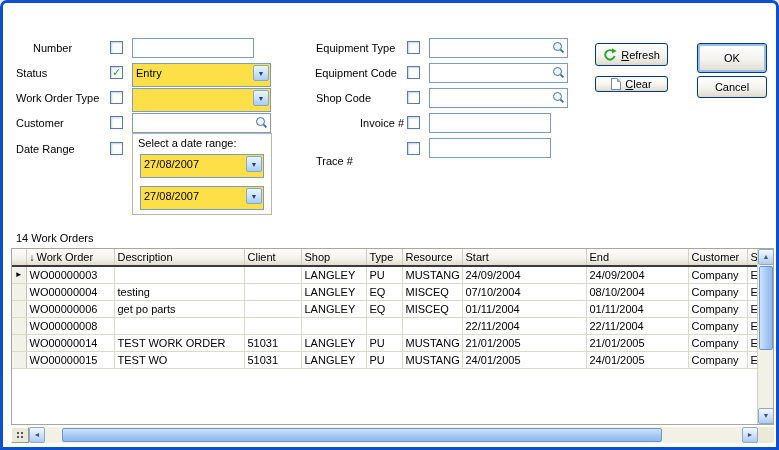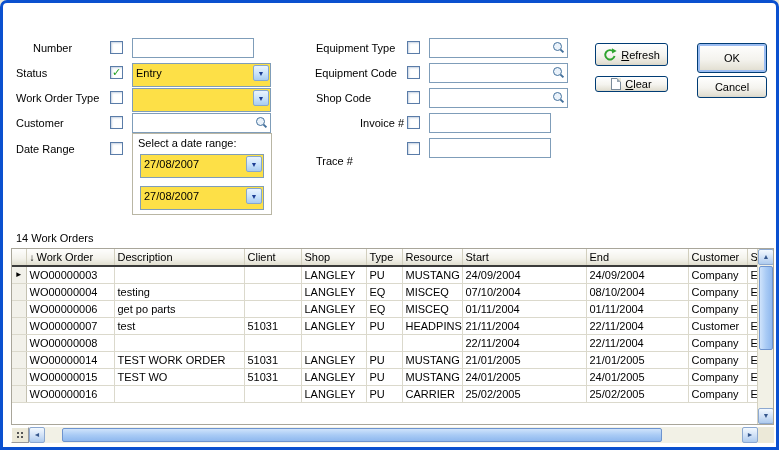--- a/index.html
+++ b/index.html
@@ -254,33 +254,20 @@
             <td>LANGLEY</td>
             <td>EQ</td>
             <td>MISCEQ</td>
             <td>01/11/2004</td>
             <td>01/11/2004</td>
             <td>Company</td>
             <td>E</td>
           </tr>
           <tr>
             <td class="selcell"></td>
-            <td>WO00000007</td>
-            <td>test</td>
-            <td>51031</td>
-            <td>LANGLEY</td>
-            <td>PU</td>
-            <td>HEADPINS</td>
-            <td>21/11/2004</td>
-            <td>22/11/2004</td>
-            <td>Customer</td>
-            <td>E</td>
-          </tr>
-          <tr>
-            <td class="selcell"></td>
             <td>WO00000008</td>
             <td></td>
             <td></td>
             <td></td>
             <td></td>
             <td></td>
             <td>22/11/2004</td>
             <td>22/11/2004</td>
             <td>Company</td>
             <td>E</td>
@@ -301,33 +288,20 @@
           <tr>
             <td class="selcell"></td>
             <td>WO00000015</td>
             <td>TEST WO</td>
             <td>51031</td>
             <td>LANGLEY</td>
             <td>PU</td>
             <td>MUSTANG</td>
             <td>24/01/2005</td>
             <td>24/01/2005</td>
-            <td>Company</td>
-            <td>E</td>
-          </tr>
-          <tr>
-            <td class="selcell"></td>
-            <td>WO00000016</td>
-            <td></td>
-            <td></td>
-            <td>LANGLEY</td>
-            <td>PU</td>
-            <td>CARRIER</td>
-            <td>25/02/2005</td>
-            <td>25/02/2005</td>
             <td>Company</td>
             <td>E</td>
           </tr>
         </tbody>
     </table>
 
     <div class="vscroll">
       <div class="sbtn" style="left:0; top:0;">▲</div>
       <div class="vthumb"></div>
       <div class="sbtn" style="left:0; bottom:0;">▼</div>

